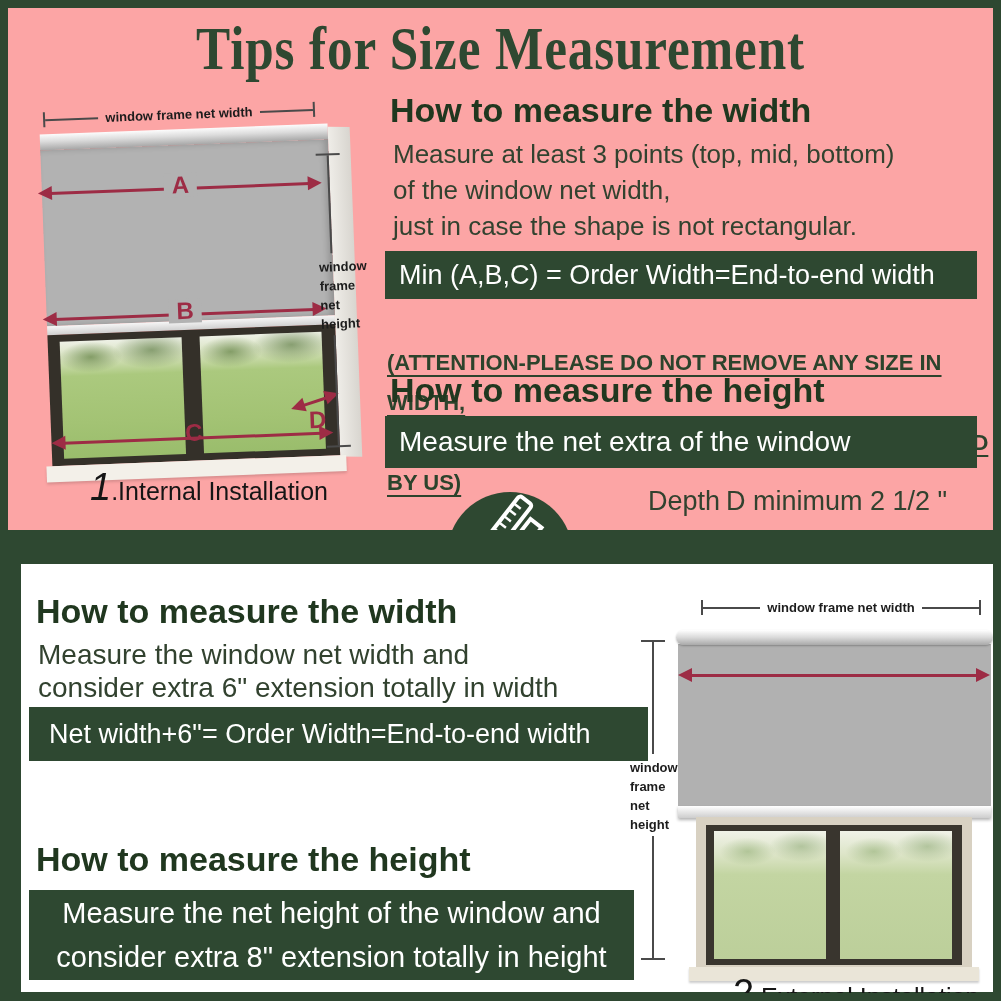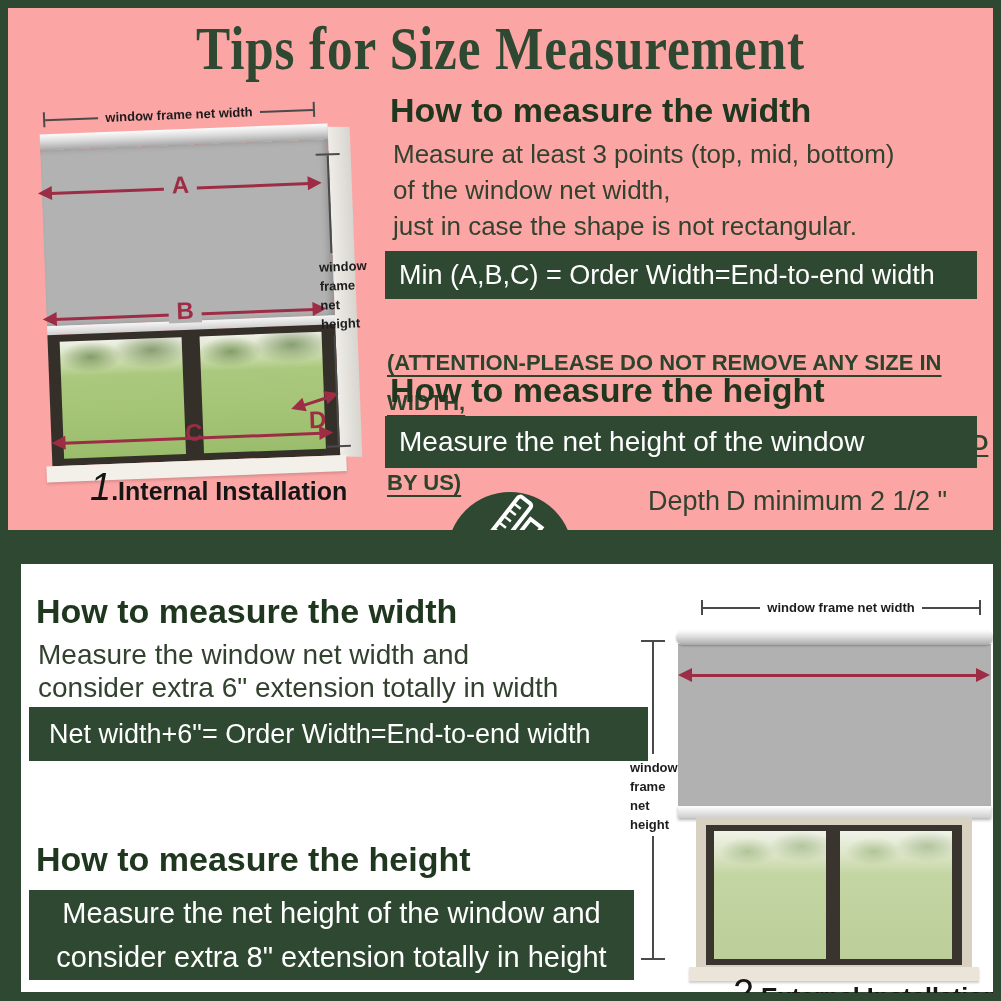--- a/index.html
+++ b/index.html
@@ -13,21 +13,21 @@
   
   .h2{position:absolute;font-size:34px;font-weight:bold;color:var(--heading,#20371f);white-space:nowrap;}
   .bodytxt{position:absolute;color:var(--body,#32422f);white-space:pre-line;}
   .banner{position:absolute;background:var(--green,#2e4831);color:#fff;display:flex;align-items:center;
           white-space:pre-line;}
   .attn{position:absolute;font-weight:bold;font-size:22px;color:var(--attn,#2c432c);
         text-decoration:underline;text-decoration-thickness:2px;text-underline-offset:5px;
         white-space:pre-line;line-height:40px;margin-top:33px;}
   .caption{position:absolute;display:flex;align-items:baseline;color:#151515;white-space:nowrap;}
   .caption .num{font-size:38px;font-style:italic;font-weight:500;}
-  .caption .txt{font-size:25px;font-weight:bold;}
+  .caption .txt{font-size:25px;}
   
   .dimw{position:absolute;display:flex;align-items:center;}
   .dimw .tick{width:2px;height:15px;background:#4a4a4a;}
   .dimw .ln{flex:1;height:0;border-top:2px solid #4a4a4a;}
   .dimw .lbl{margin:0 7px;font-size:13px;font-weight:bold;color:#1c1c1c;white-space:nowrap;}
   .htick{position:absolute;height:2px;background:#4a4a4a;}
   .vln{position:absolute;width:2px;background:#4a4a4a;}
   .vlbl{position:absolute;font-size:13px;font-weight:bold;color:#1c1c1c;line-height:19px;white-space:pre-line;}
   
   .harrow{position:absolute;height:3px;background:var(--red,#9d2c45);}
@@ -137,21 +137,21 @@
   </div>
 
   <div class="h2" style="left:382px;top:83px;">How to measure the width</div>
   <div class="bodytxt" style="left:385px;top:128px;font-size:26px;line-height:36px;">Measure at least 3 points (top, mid, bottom)
 of the window net width,
 just in case the shape is not rectangular.</div>
   <div class="banner" style="left:377px;top:243px;width:578px;height:48px;font-size:27px;padding-left:14px;">Min (A,B,C) = Order Width=End-to-end width</div>
   <div class="attn" style="left:379px;top:302px;">(ATTENTION-PLEASE DO NOT REMOVE ANY SIZE IN WIDTH,
  THE INSTALLATION CLEARANCE WILL BE CONSIDERED BY US)</div>
   <div class="h2" style="left:382px;top:363px;">How to measure the height</div>
-  <div class="banner" style="left:377px;top:408px;width:578px;height:52px;font-size:28px;padding-left:14px;">Measure the net height of the window</div>
+  <div class="banner" style="left:377px;top:408px;width:578px;height:52px;font-size:28px;padding-left:14px;">Measure the net extra of the window</div>
   <div class="bodytxt" style="left:640px;top:478px;font-size:27px;">Depth</div>
   <div class="bodytxt" style="left:718px;top:478px;font-size:27px;">D minimum 2 1/2 "</div>
 
   <div class="badge">
     <svg class="svgfill" viewBox="0 0 130 130" xmlns="http://www.w3.org/2000/svg">
       <circle cx="65" cy="65" r="63" fill="#2e4831"></circle>
       <g transform="rotate(38 65 65)" stroke="#fff" fill="none">
         <rect x="36" y="12" width="16" height="56" rx="3" stroke-width="4"></rect>
         <line x1="36" y1="22" x2="45" y2="22" stroke-width="2.5"></line>
         <line x1="36" y1="30" x2="45" y2="30" stroke-width="2.5"></line>

